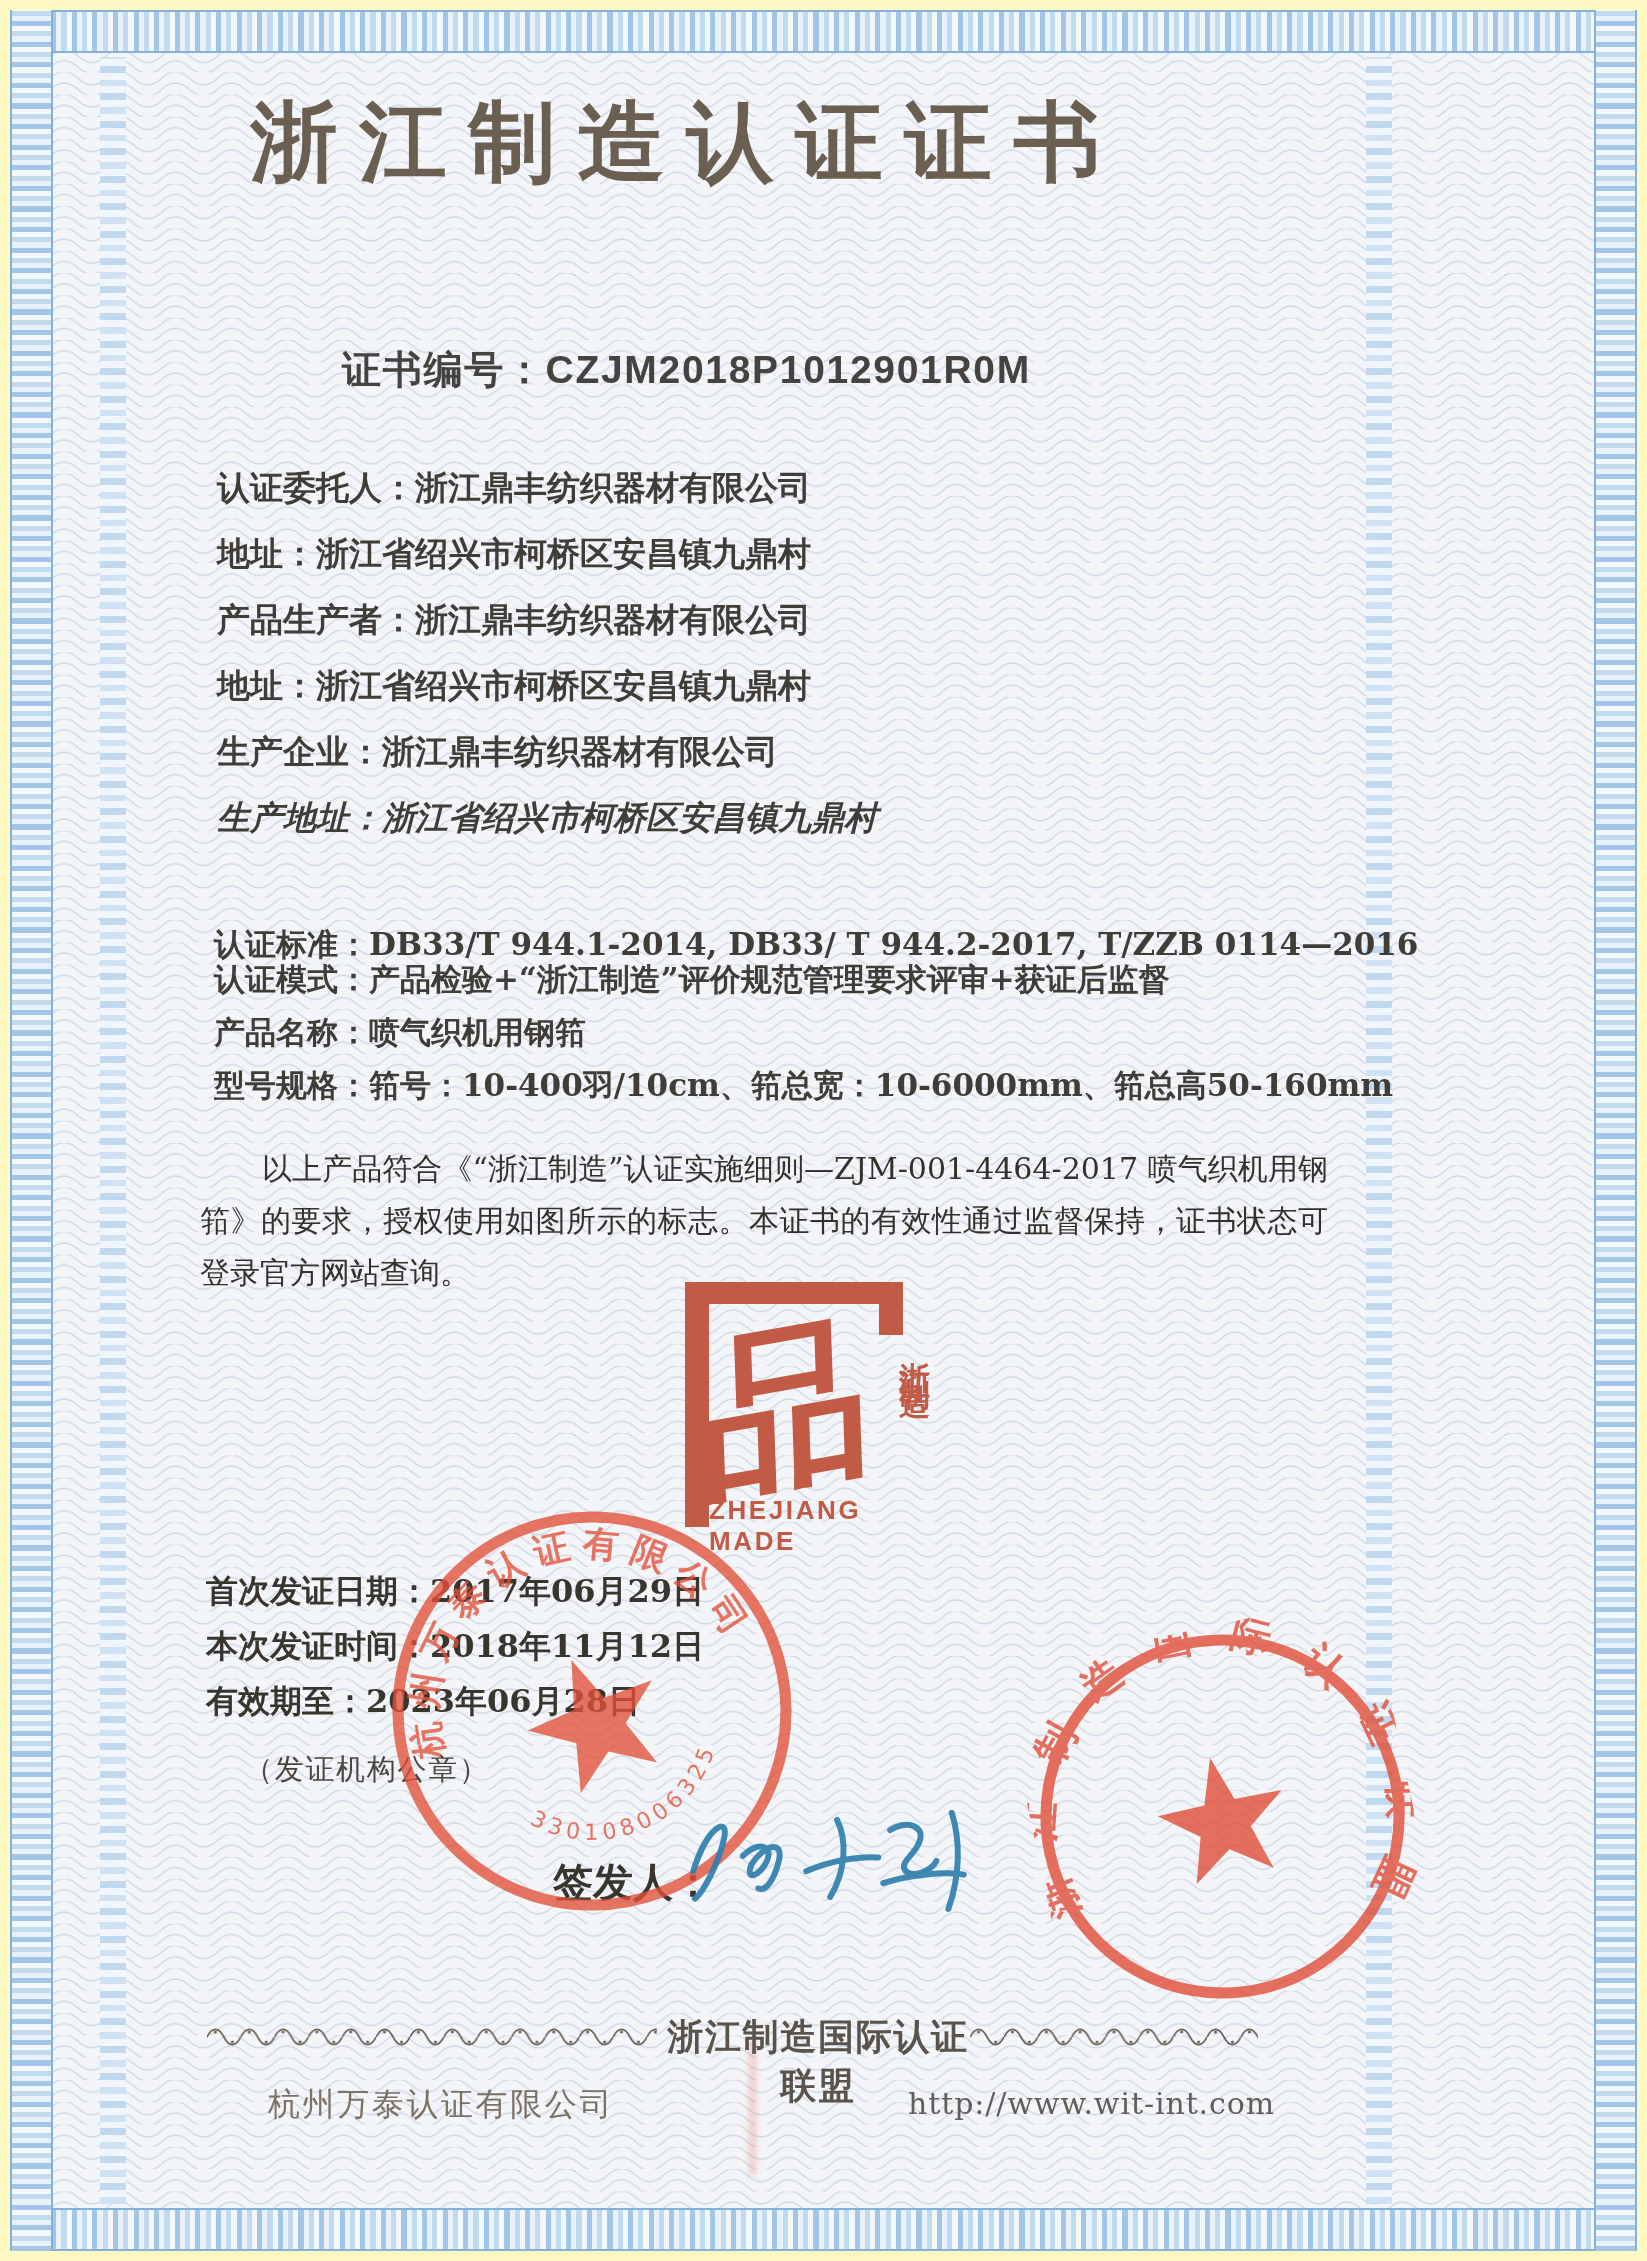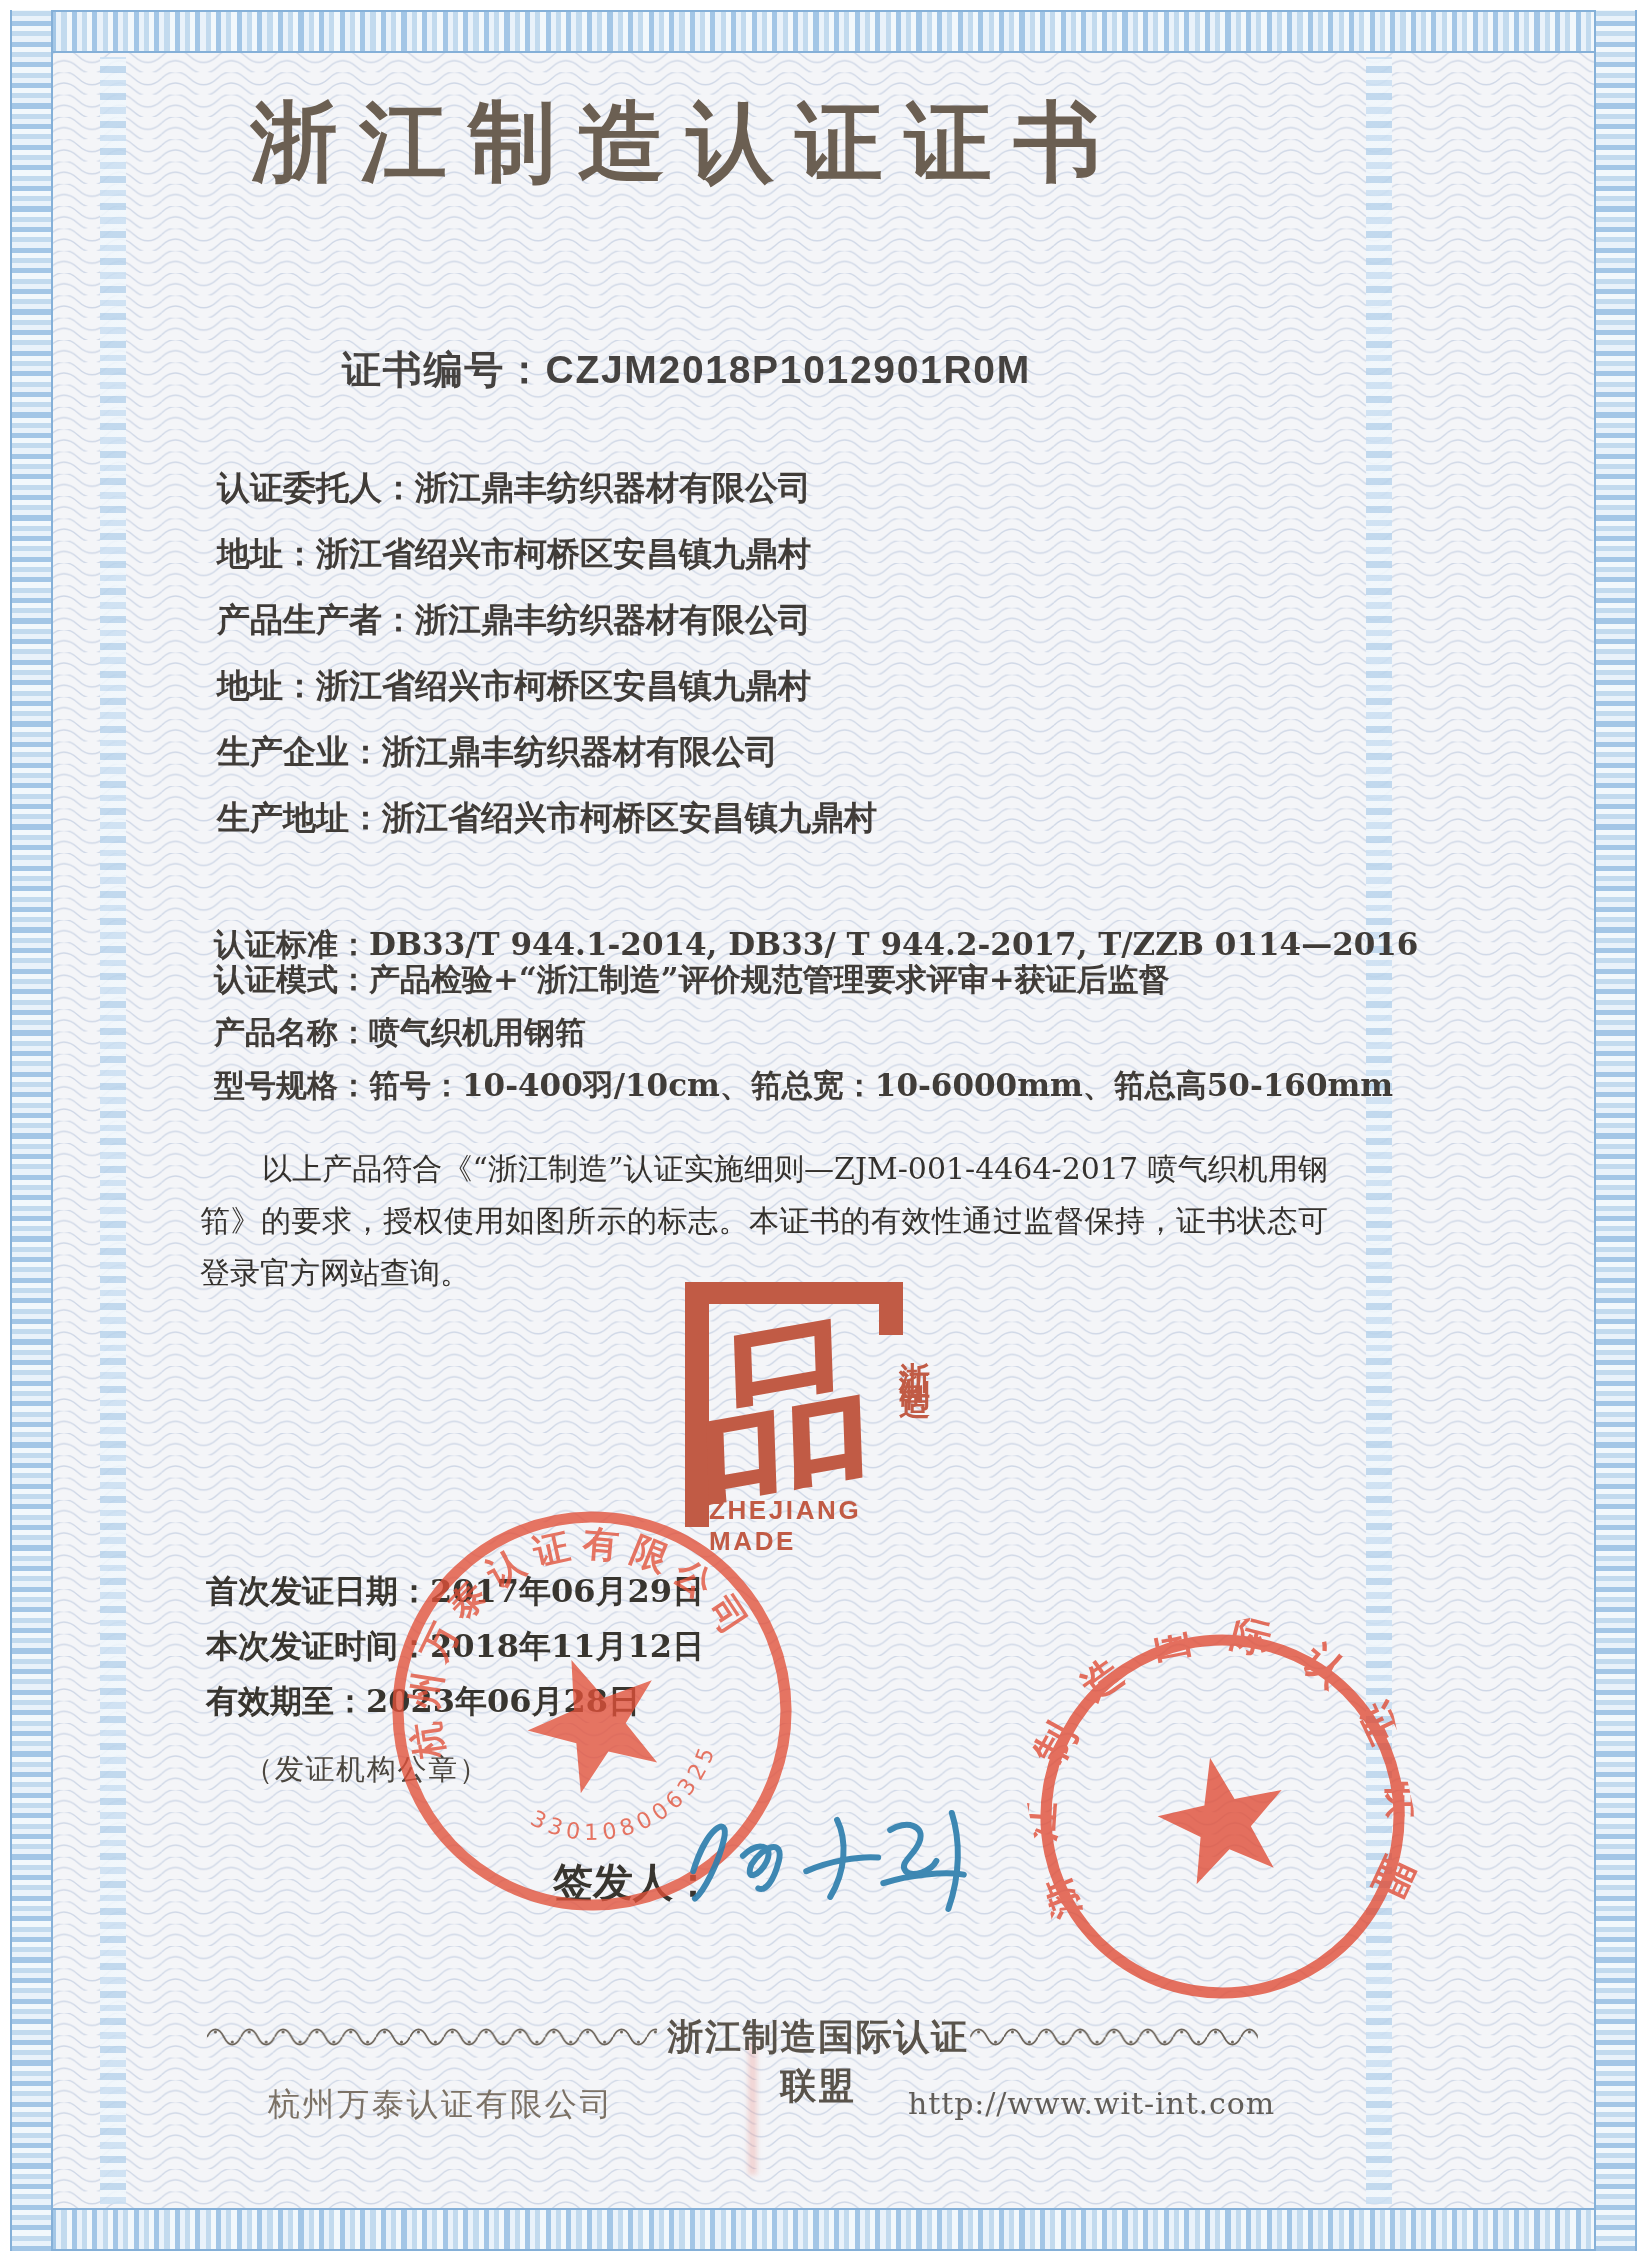--- a/index.html
+++ b/index.html
@@ -1,17 +1,17 @@
 <!DOCTYPE html>
 <html style="font-size:13.7px"><head>
 <meta charset="utf-8">
 <style>
   html,body{margin:0;padding:0;}
   body{width:1647px;height:2261px;background:#e9e9e6;font-family:"DejaVu Serif",serif;}
-  .sheet{position:relative;width:1647px;height:2261px;background:#ffffff;overflow:hidden;}
+  .sheet{position:relative;width:1647px;height:2261px;background:#fef9c3;overflow:hidden;}
   .abs{position:absolute;}
   .line{white-space:nowrap;color:#403c38;}
   
   .band{position:absolute;background:repeating-linear-gradient(90deg,#a3c6e6 0 5.1px,#e9f2fa 5.1px 10.3px,#c2daee 10.3px 15.4px,#f2f8fc 15.4px 20.6px);}
   .band.h{left:10.3px;right:10.3px;height:39px;border-top:2.6px solid #85b0d8;border-bottom:2.6px solid #85b0d8;}
   .band.v{top:10.3px;bottom:10.3px;width:39px;background:repeating-linear-gradient(0deg,#a3c6e6 0 5.1px,#e9f2fa 5.1px 10.3px,#c2daee 10.3px 15.4px,#f2f8fc 15.4px 20.6px);border-left:2.6px solid #85b0d8;border-right:2.6px solid #85b0d8;}
   .band.top{top:10.3px;}  .band.bottom{bottom:10.3px;}
   .band.left{left:10.3px;} .band.right{right:10.3px;}
   .strip{position:absolute;top:57px;bottom:57px;width:26px;opacity:.85;
     background:repeating-linear-gradient(0deg,#cadff2 0 6.9px,#f0f7fc 6.9px 13.7px,#b9d4ec 13.7px 20.6px,#f0f7fc 20.6px 27.5px);}
@@ -82,21 +82,21 @@
   </div>
   <div class="abs z2 line info" style="top:598px;">
     <span>产品生产者：</span><span>浙江鼎丰纺织器材有限公司</span>
   </div>
   <div class="abs z2 line info" style="top:664px;">
     <span>地址：</span><span>浙江省绍兴市柯桥区安昌镇九鼎村</span>
   </div>
   <div class="abs z2 line info" style="top:730px;">
     <span>生产企业：</span><span>浙江鼎丰纺织器材有限公司</span>
   </div>
-  <div class="abs z2 line info" style="top:796px;">
+  <div class="abs z2 line info" style="top:796px;font-style:italic;">
     <span>生产地址：</span><span>浙江省绍兴市柯桥区安昌镇九鼎村</span>
   </div>
 
   <div class="abs z2 line spec" style="top:908px;margin-top:16px;">
     <span>认证标准：</span><span>DB33/T 944.1-2014, DB33/ T 944.2-2017, T/ZZB 0114—2016</span>
   </div>
   <div class="abs z2 line spec" style="top:959px;">
     <span>认证模式：</span><span>产品检验+“浙江制造”评价规范管理要求评审+获证后监督</span>
   </div>
   <div class="abs z2 line spec" style="top:1012px;">

